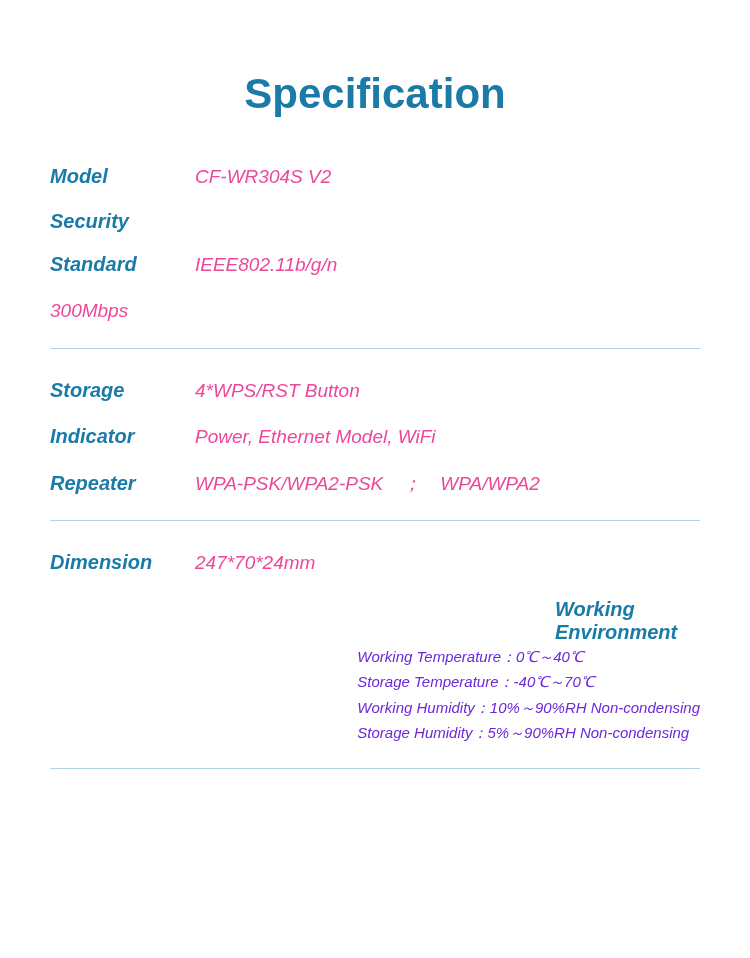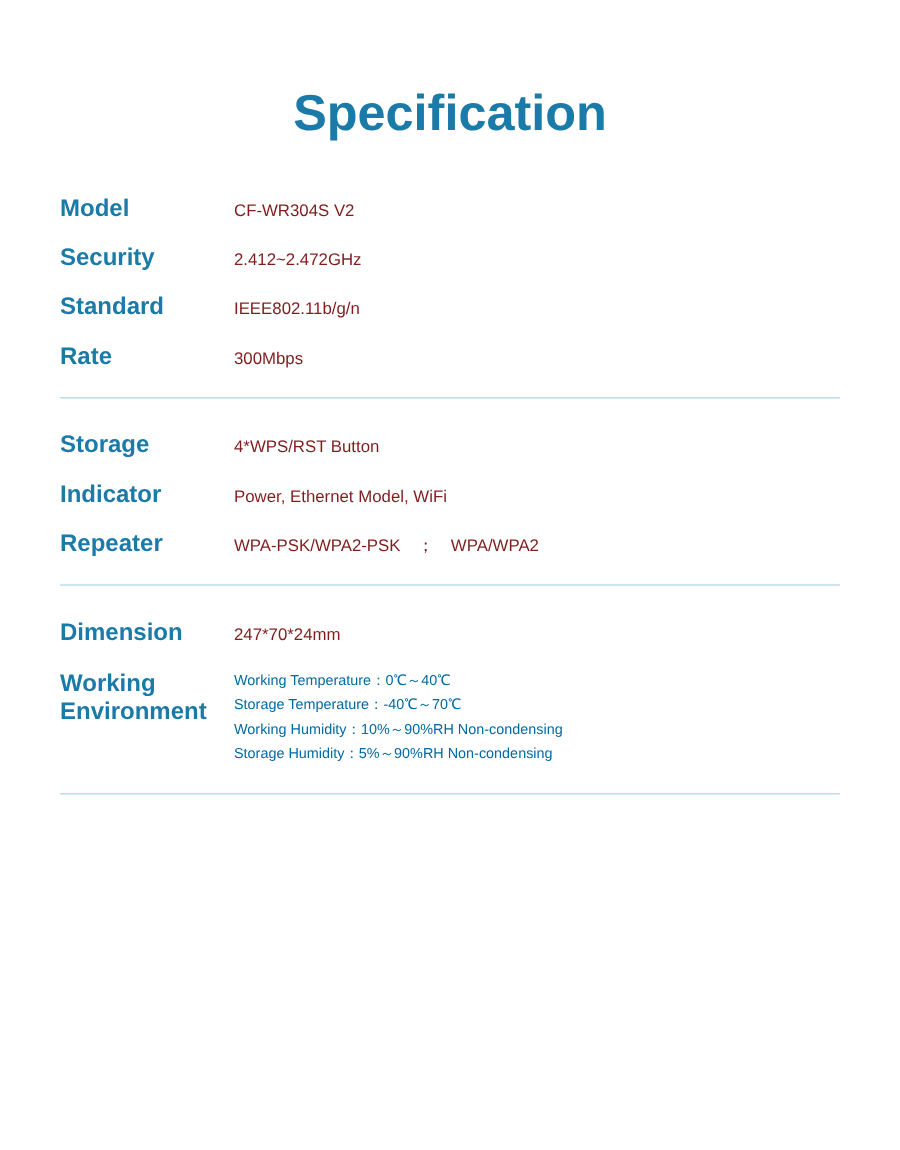--- a/index.html
+++ b/index.html
@@ -28,86 +28,86 @@
       text-align: center;
       color: #1a7aa8;
       font-size: 42px;
       font-weight: bold;
       margin-bottom: 45px;
       margin-top: 10px;
     }
 
     .spec-section {
       margin-bottom: 20px;
+      font-style: italic;
     }
 
     .spec-row {
       display: flex;
       align-items: baseline;
       margin-bottom: 18px;
     }
 
     .spec-label {
       color: #1a7aa8;
       font-size: 20px;
       font-weight: 600;
       min-width: 145px;
       flex-shrink: 0;
     }
 
     .spec-value {
-      color: #7f1d1d;
-      font-size: 14px;
+      color: #ec4899;
+      font-size: 19px;
       line-height: 1.5;
     }
 
     .spec-divider {
       border: none;
       border-top: 1px solid #b0d4e8;
       margin: 22px 0 28px 0;
     }
 
     .spec-row-multiline {
       display: flex;
-      align-items: flex-start;
+      align-items: flex-end;
       margin-bottom: 18px;
+      flex-direction: column;
     }
 
     .spec-row-multiline .spec-label {
       margin-top: 2px;
     }
 
     .spec-value-multiline {
-      color: #0369a1;
-      font-size: 12px;
+      color: #6d28d9;
+      font-size: 15px;
       line-height: 1.7;
     }
   </style>
 </head>
 <body>
 
 <div class="page-container">
 
   <h1 class="page-title">Specification</h1>
 
   <div class="spec-section">
     <div class="spec-row">
       <span class="spec-label">Model</span>
       <span class="spec-value">CF-WR304S V2</span>
     </div>
     <div class="spec-row">
       <span class="spec-label">Security</span>
-      <span class="spec-value">2.412~2.472GHz</span>
     </div>
     <div class="spec-row">
       <span class="spec-label">Standard</span>
       <span class="spec-value">IEEE802.11b/g/n</span>
     </div>
     <div class="spec-row">
-      <span class="spec-label">Rate</span>
       <span class="spec-value">300Mbps</span>
     </div>
   </div>
 
   <hr class="spec-divider">
 
   <div class="spec-section">
     <div class="spec-row">
       <span class="spec-label">Storage</span>
       <span class="spec-value">4*WPS/RST Button</span>

